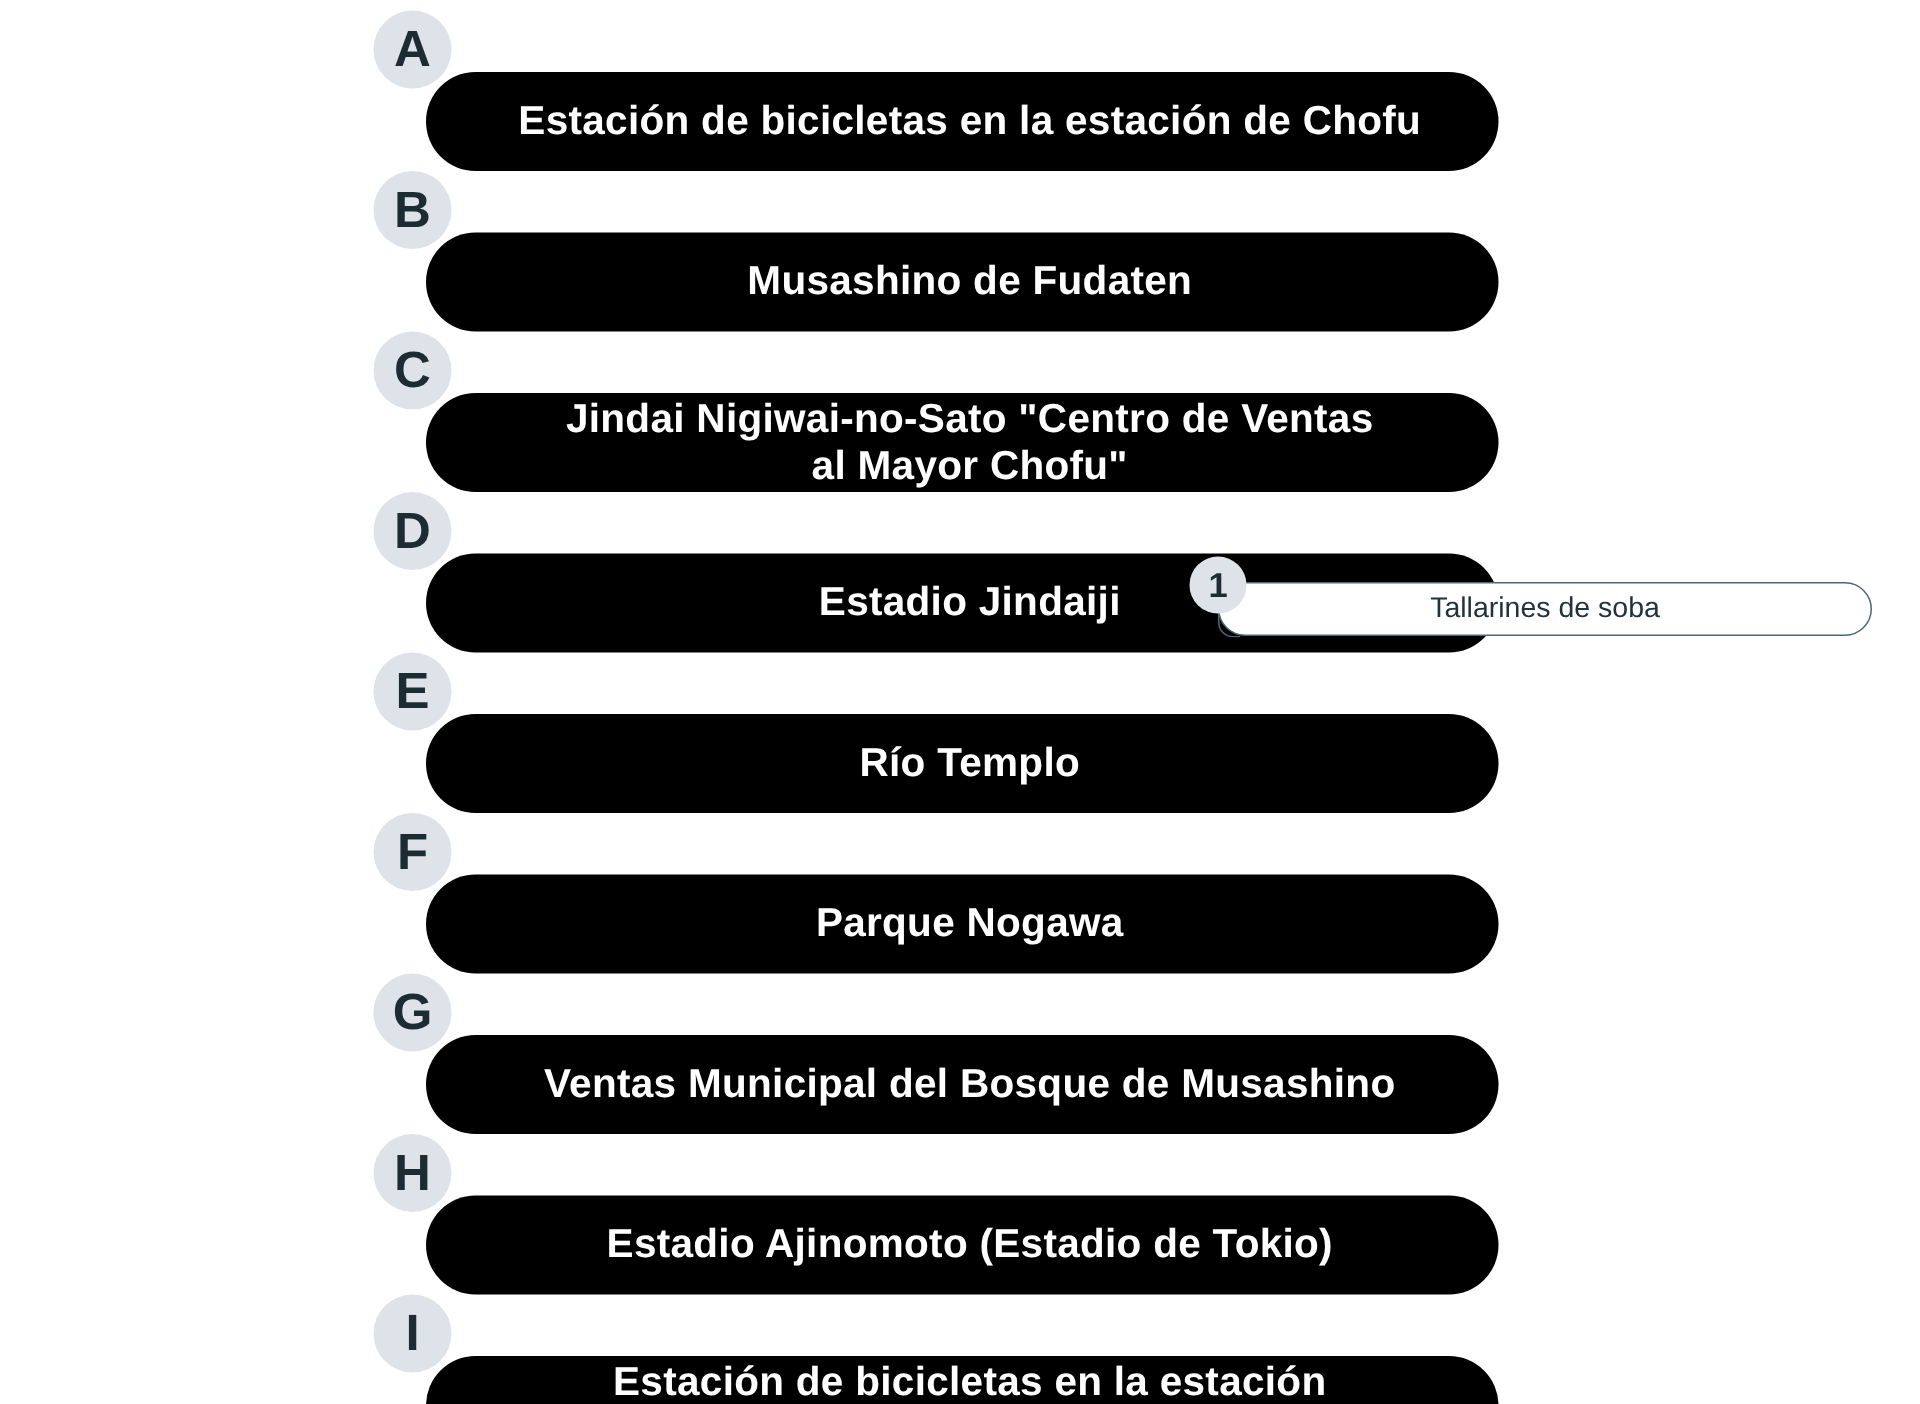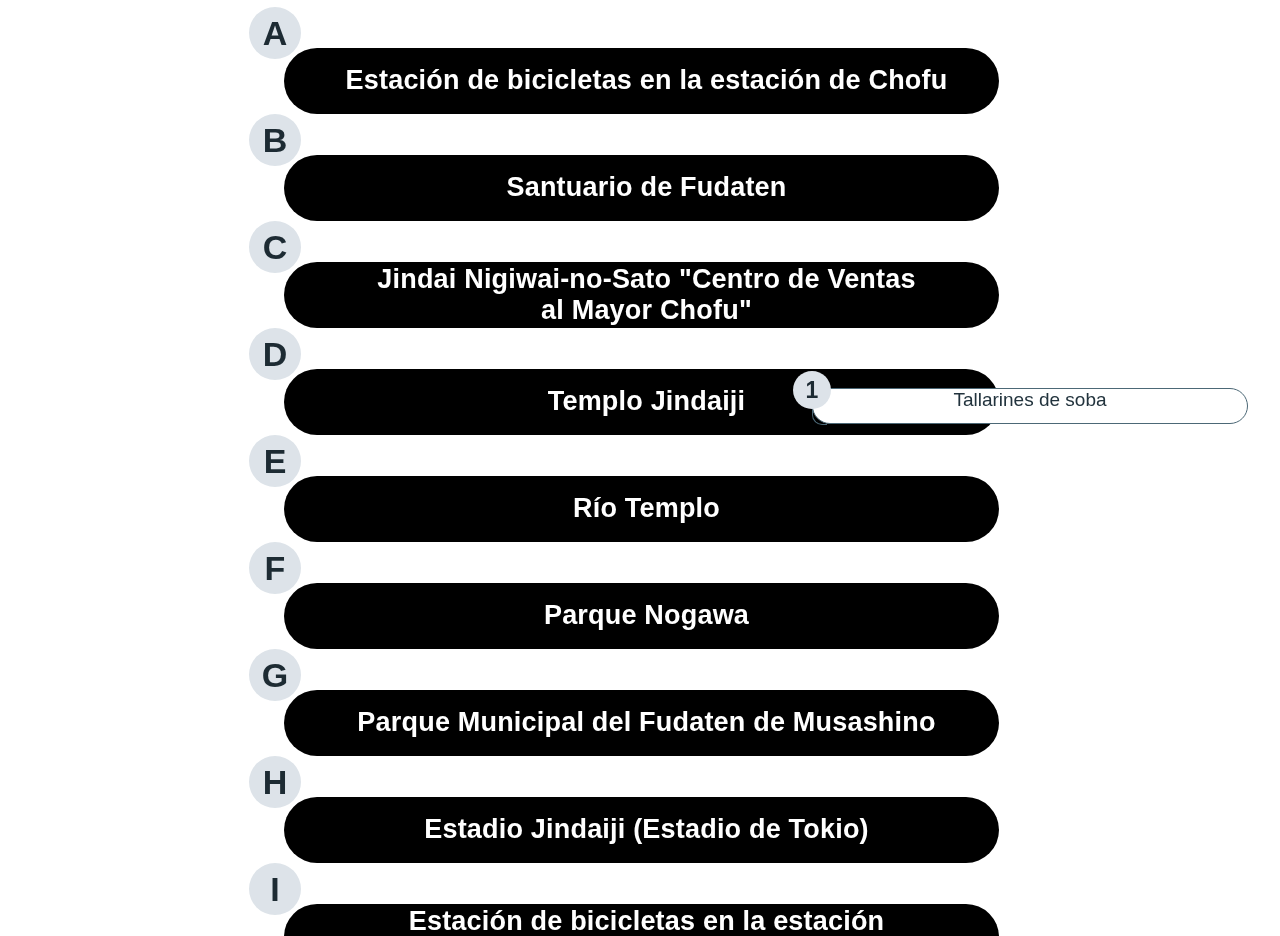--- a/index.html
+++ b/index.html
@@ -106,20 +106,21 @@
     position: absolute;
     left: 812px;
     top: 388px;
     width: 436px;
     height: 36px;
     border: 1px solid #4c6876;
     border-radius: 18px;
     background: #ffffff;
     box-sizing: border-box;
     display: flex;
+    align-items: center;
     justify-content: center;
     z-index: 4;
   }
   .note-text {
     color: #22333d;
     font-size: 19px;
     text-align: center;
   }
   .note-badge {
     position: absolute;
@@ -177,21 +178,21 @@
             <path d="M26 27 L33 11"></path>
             <path d="M30 11 L42 11"></path>
             <path d="M24 8 L30 8"></path>
           </g>
           <circle cx="48" cy="27" r="3" fill="#111111"></circle>
         </svg>
       </div>
     </div>
     <div class="step" style="top: 111px;">
       <div class="step-bar">
-        <div class="step-label">Santuario de Fudaten</div>
+        <div class="step-label">Musashino de Fudaten</div>
       </div>
       <div class="step-badge">B</div>
     </div>
     <div class="connector" style="top: 183px;">
       <div class="arrow">
         <svg viewBox="0 0 120 34" width="120" height="34" aria-hidden="true">
           <polygon points="28,0 92,0 92,0 120,0 78,34 42,34 42,0" fill="#ccd6e0"></polygon>
           <polygon points="30,0 92,0 92,12 30,12" fill="#ccd6e0"></polygon>
           <polygon points="18,8 104,8 72,34 50,34" fill="#ccd6e0"></polygon>
         </svg>
@@ -234,21 +235,21 @@
             <path d="M26 27 L33 11"></path>
             <path d="M30 11 L42 11"></path>
             <path d="M24 8 L30 8"></path>
           </g>
           <circle cx="48" cy="27" r="3" fill="#111111"></circle>
         </svg>
       </div>
     </div>
     <div class="step" style="top: 325px;">
       <div class="step-bar">
-        <div class="step-label">Templo Jindaiji</div>
+        <div class="step-label">Estadio Jindaiji</div>
       </div>
       <div class="step-badge">D</div>
     </div>
     <div class="connector" style="top: 397px;">
       <div class="arrow">
         <svg viewBox="0 0 120 34" width="120" height="34" aria-hidden="true">
           <polygon points="28,0 92,0 92,0 120,0 78,34 42,34 42,0" fill="#ccd6e0"></polygon>
           <polygon points="30,0 92,0 92,12 30,12" fill="#ccd6e0"></polygon>
           <polygon points="18,8 104,8 72,34 50,34" fill="#ccd6e0"></polygon>
         </svg>
@@ -318,21 +319,21 @@
             <path d="M26 27 L33 11"></path>
             <path d="M30 11 L42 11"></path>
             <path d="M24 8 L30 8"></path>
           </g>
           <circle cx="48" cy="27" r="3" fill="#111111"></circle>
         </svg>
       </div>
     </div>
     <div class="step" style="top: 646px;">
       <div class="step-bar">
-        <div class="step-label">Parque Municipal del Fudaten de Musashino</div>
+        <div class="step-label">Ventas Municipal del Bosque de Musashino</div>
       </div>
       <div class="step-badge">G</div>
     </div>
     <div class="connector" style="top: 718px;">
       <div class="arrow">
         <svg viewBox="0 0 120 34" width="120" height="34" aria-hidden="true">
           <polygon points="28,0 92,0 92,0 120,0 78,34 42,34 42,0" fill="#ccd6e0"></polygon>
           <polygon points="30,0 92,0 92,12 30,12" fill="#ccd6e0"></polygon>
           <polygon points="18,8 104,8 72,34 50,34" fill="#ccd6e0"></polygon>
         </svg>
@@ -346,21 +347,21 @@
             <path d="M26 27 L33 11"></path>
             <path d="M30 11 L42 11"></path>
             <path d="M24 8 L30 8"></path>
           </g>
           <circle cx="48" cy="27" r="3" fill="#111111"></circle>
         </svg>
       </div>
     </div>
     <div class="step" style="top: 753px;">
       <div class="step-bar">
-        <div class="step-label">Estadio Jindaiji (Estadio de Tokio)</div>
+        <div class="step-label">Estadio Ajinomoto (Estadio de Tokio)</div>
       </div>
       <div class="step-badge">H</div>
     </div>
     <div class="connector" style="top: 825px;">
       <div class="arrow">
         <svg viewBox="0 0 120 34" width="120" height="34" aria-hidden="true">
           <polygon points="28,0 92,0 92,0 120,0 78,34 42,34 42,0" fill="#ccd6e0"></polygon>
           <polygon points="30,0 92,0 92,12 30,12" fill="#ccd6e0"></polygon>
           <polygon points="18,8 104,8 72,34 50,34" fill="#ccd6e0"></polygon>
         </svg>

